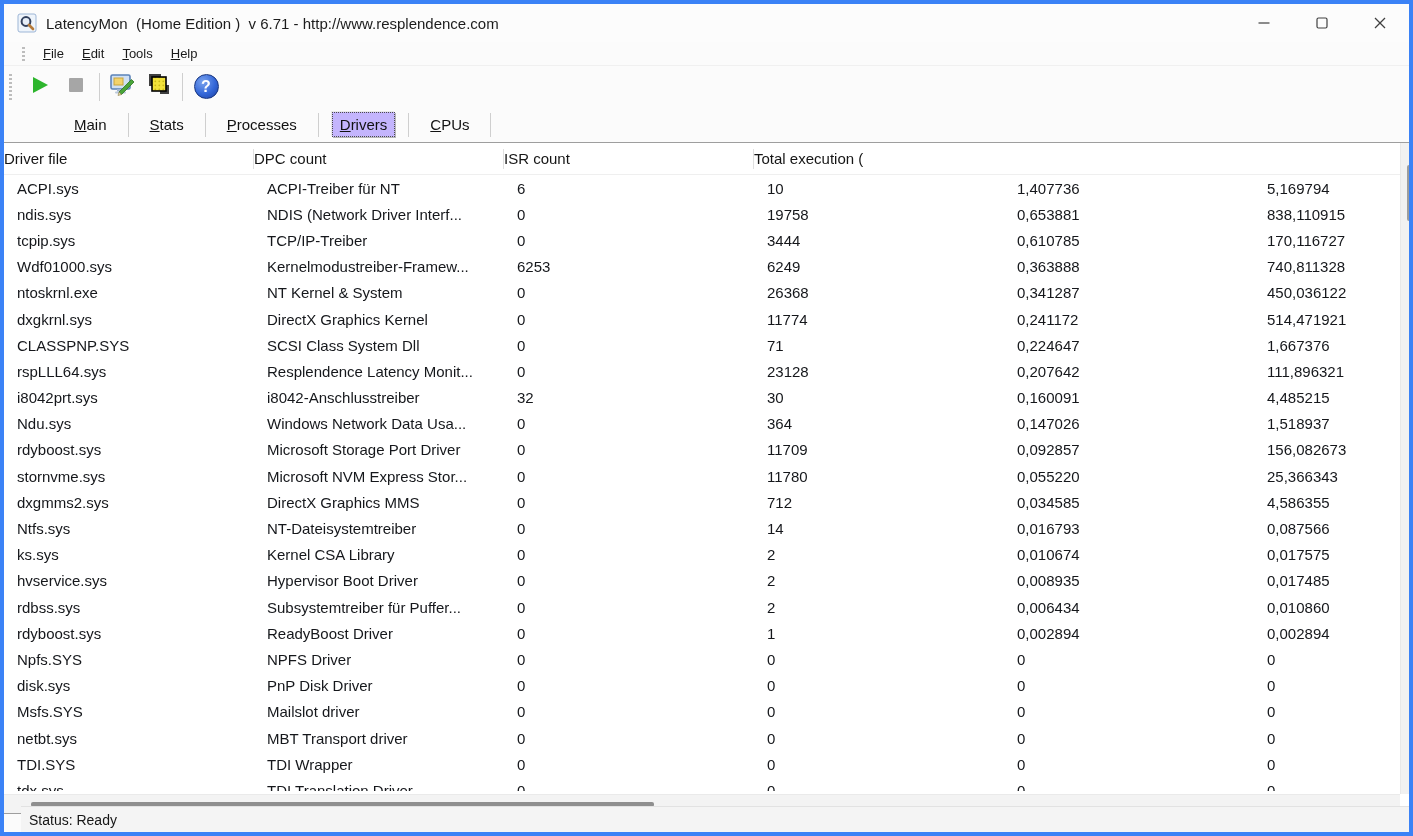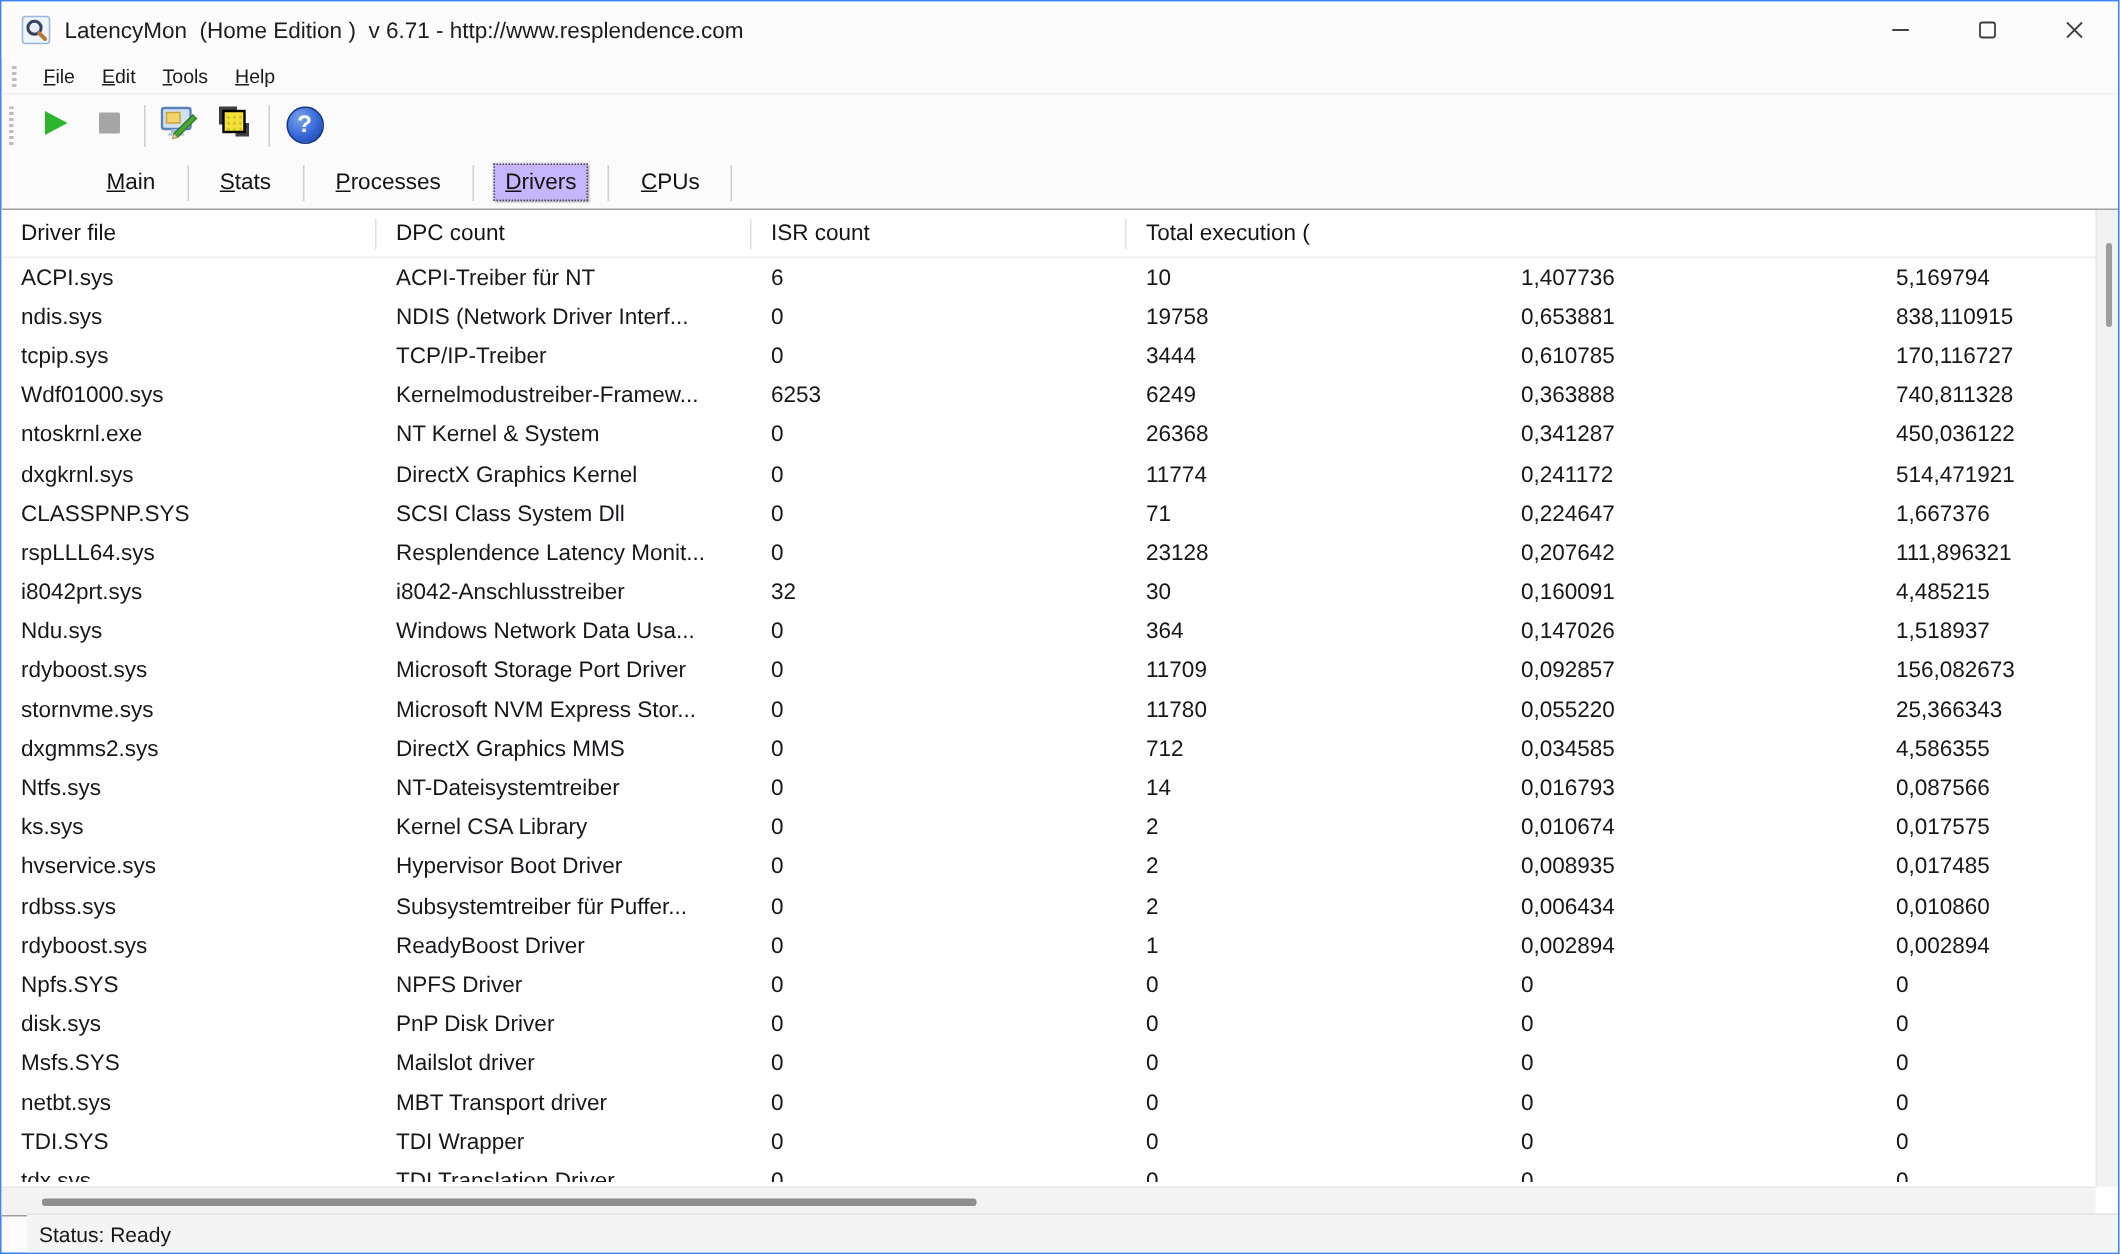--- a/index.html
+++ b/index.html
@@ -1,31 +1,31 @@
 <!DOCTYPE html>
 <html><head>
 <meta charset="utf-8">
 <style>
   * { margin:0; padding:0; box-sizing:border-box; }
   html,body { width:1413px; height:836px; }
   body { font-family:"Liberation Sans", sans-serif; background:#ffffff; color:#1a1a1a; }
 
   .window { position:relative; width:1413px; height:836px; background:#fbfbfb;
-            border:1px solid #3b82f6; overflow:hidden; }
+            border:4px solid #3b82f6; overflow:hidden; }
 
   
   .titlebar { height:38px; display:flex; align-items:center; padding-left:13px;
               background:#fcfcfc; }
   .app-icon { width:20px; height:20px; display:inline-flex; }
   .title { font-size:15px; color:#1c1c1c; white-space:pre; margin-left:9px; }
   .win-controls { margin-left:auto; display:flex; height:100%; }
   .win-btn { width:58px; height:100%; display:flex; align-items:center; justify-content:center; }
 
   
-  .menubar { height:24px; display:flex; align-items:center; padding-left:7px;
+  .menubar { height:24px; display:flex; align-items:center; padding-left:18px;
              font-size:13px; border-bottom:1px solid #f0f0f0; }
   .grip { width:3px; background:repeating-linear-gradient(to bottom,#bdbdbd 0 2px, transparent 2px 4px); }
   .menubar .grip { height:14px; margin-right:9px; }
   .menu-item { display:inline-block; padding:2px 9px; color:#1a1a1a; }
   .accel::first-letter { text-decoration:underline; }
 
   
   .toolbar { height:41px; display:flex; align-items:center; padding-left:5px; }
   .toolbar .grip { height:26px; margin-right:10px; }
   .tool-btn { background:none; border:none; width:36px; height:34px;
@@ -42,21 +42,21 @@
   .tab.active { border:1px dotted #4c4c4c; background:#c4b5fd;
                 box-shadow:1px 1px 0 #b8b8b8, -1px -1px 0 #e9e9e9; padding:3px 7px; }
   .tab-sep { width:1px; height:24px; background:#cfcfcf; margin:0 13px; }
 
   
   .table-area { position:absolute; top:138px; left:0; width:1413px; height:672px;
                 background:#ffffff; border-top:1px solid #9e9e9e; border-bottom:1px solid #9e9e9e;
                 overflow:hidden; }
   .thead { height:32px; display:flex; align-items:center; font-size:15px; color:#151515;
            border-bottom:1px solid #efefef; }
-  .th { height:20px; line-height:20px; padding-left:13px; white-space:nowrap; overflow:hidden; }
+  .th { height:20px; line-height:20px; white-space:nowrap; overflow:hidden; }
   .th.sep { border-right:1px solid #e0e0e0; }
   .c0,.c1,.c2,.c3,.c4 { width:250px; }
   .c5 { width:146px; }
   .tbody { height:616px; overflow:hidden; font-size:15px; color:#15171b; }
   .tr { display:flex; height:26.2px; align-items:center; }
   .td { white-space:nowrap; overflow:hidden; padding-left:13px; }
 
   
   .vscroll { position:absolute; top:0; right:0; width:17px; height:calc(100% - 19px);
              background:#f1f1f1; border-left:1px solid #e8e8e8; }

